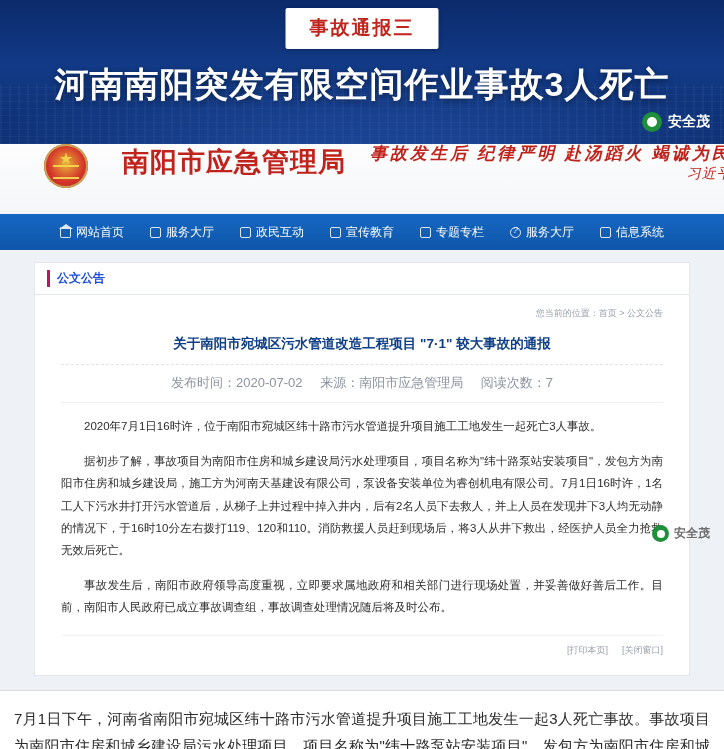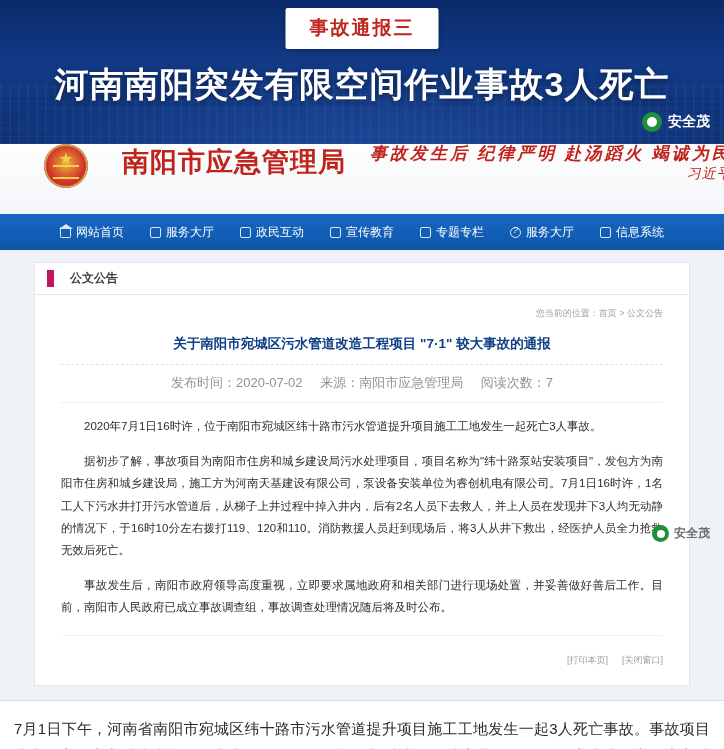--- a/index.html
+++ b/index.html
@@ -216,25 +216,25 @@
   }
   .crumbbar {
     background: #ffffff;
     border: 1px solid #e2e6ec;
     border-bottom: none;
     padding: 7px 12px;
     display: flex;
     align-items: center;
   }
   .crumb-tab {
-    color: #404040;
+    color: #1d4ed8;
     font-size: 12px;
     font-weight: bold;
-    border-left: 7px solid #be185d;
-    padding-left: 16px;
+    border-left: 3px solid #be185d;
+    padding-left: 7px;
   }
   .doc-card {
     background: #ffffff;
     border: 1px solid #e2e6ec;
     padding: 12px 26px 18px;
   }
   .doc-path {
     text-align: right;
     color: #9aa2ad;
     font-size: 9px;
@@ -266,21 +266,21 @@
     margin: 12px 0 0;
   }
   .doc-foot {
     margin-top: 16px;
     display: flex;
     justify-content: flex-end;
     gap: 14px;
     color: #9aa2ad;
     font-size: 9px;
     border-top: 1px solid #f0f2f5;
-    padding-top: 18px;
+    padding-top: 8px;
   }
   .site-watermark {
     position: relative;
     height: 0;
   }
   .wm-name { color: #ffffff; font-size: 12px; font-weight: bold; }
   .wm-dark { color: #6c6c6c; }
 
   
   .article {

